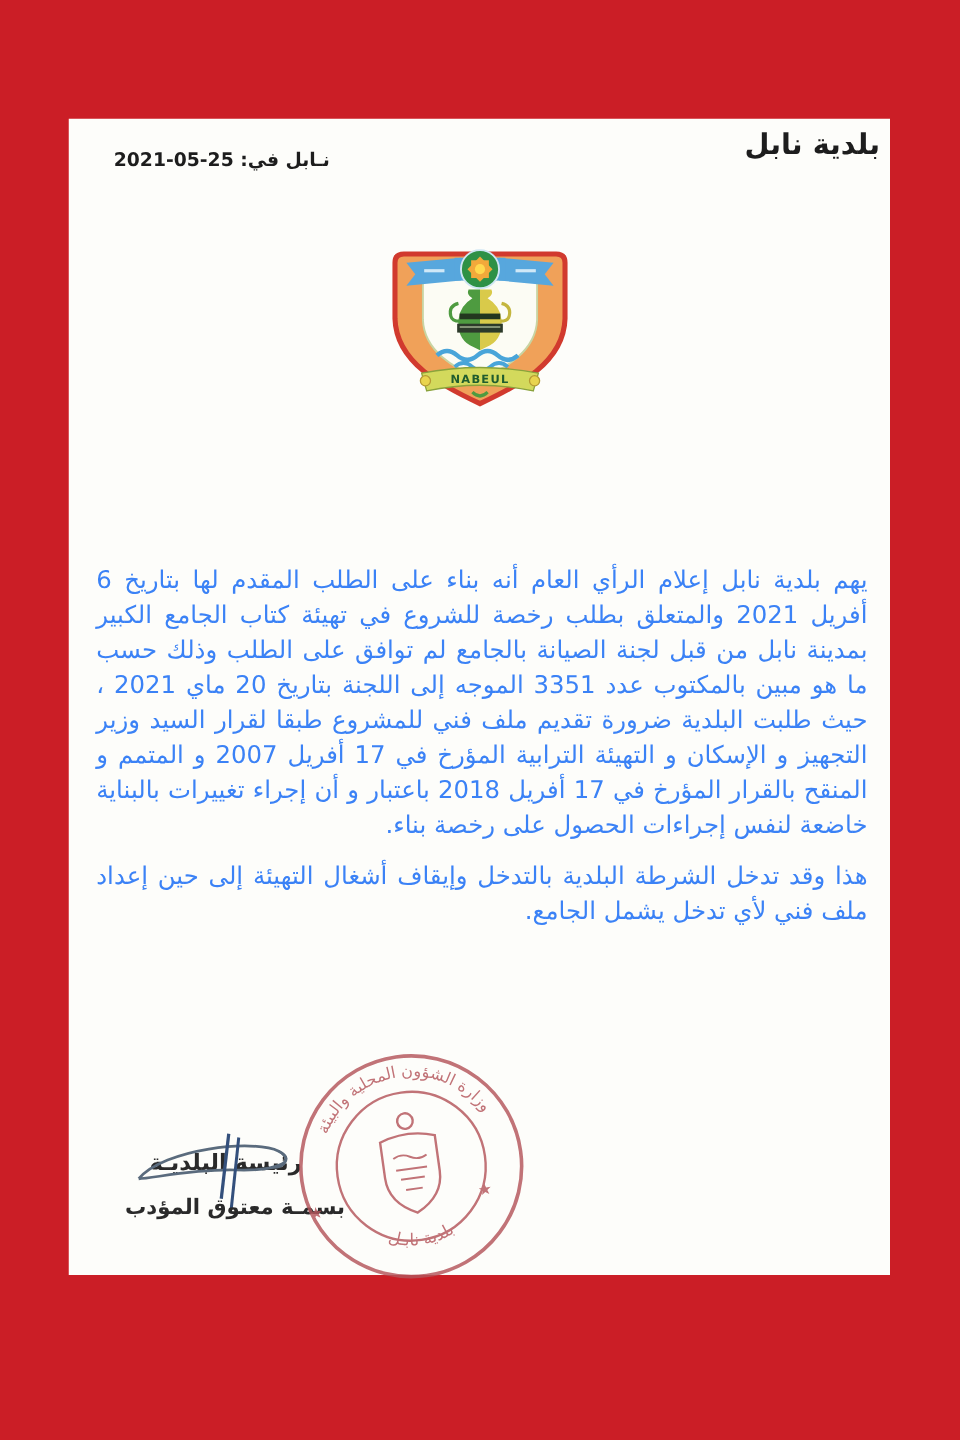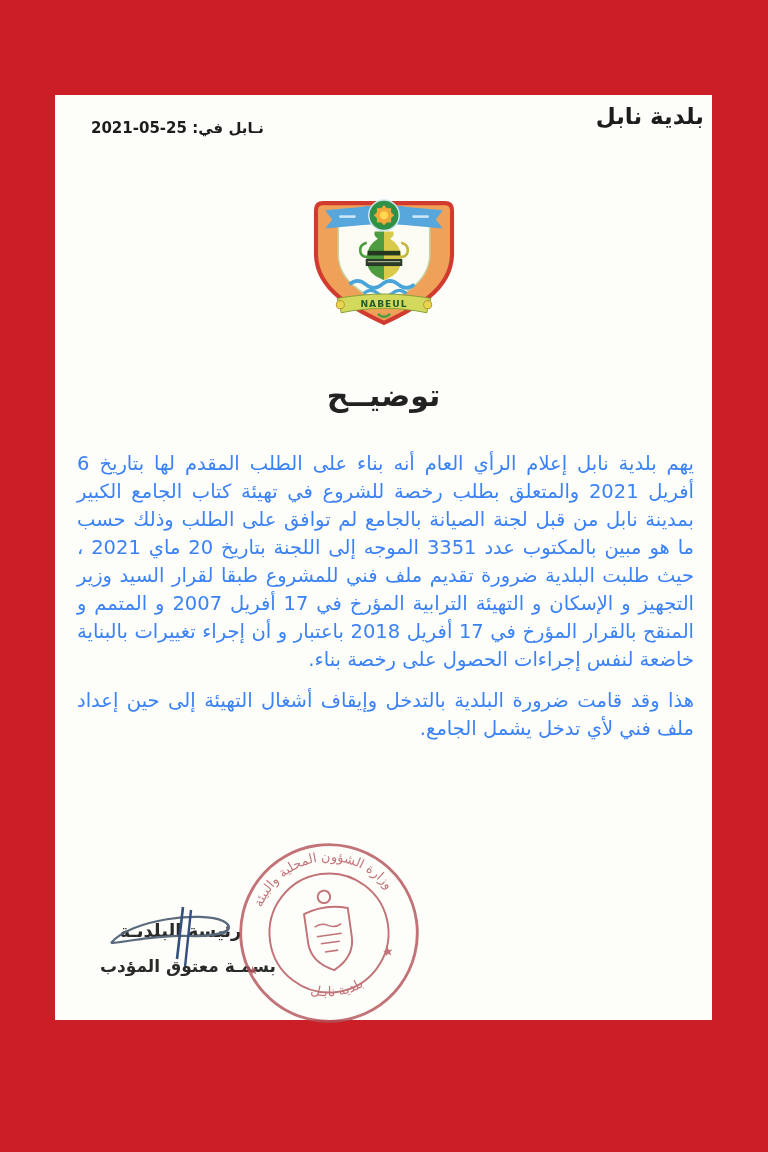--- a/index.html
+++ b/index.html
@@ -101,25 +101,24 @@
 
       <g>
         <path d="M34 103 Q80 94 126 103 L122 117 Q80 108 38 117 Z" fill="#d3d95c" stroke="#8aa23c" stroke-width="1"></path>
         <circle cx="37" cy="109" r="4" fill="#e9d44e" stroke="#b69a33" stroke-width="1"></circle>
         <circle cx="123" cy="109" r="4" fill="#e9d44e" stroke="#b69a33" stroke-width="1"></circle>
         <path d="M74 118 Q80 124 86 118" stroke="#4e9b40" stroke-width="2.5" fill="none"></path>
         <text x="80" y="111" text-anchor="middle" font-size="9" font-weight="bold" fill="#1f5c2e" letter-spacing="1">NABEUL</text>
       </g>
     </svg>
 
-    <div class="doc-title">توضيــح</div>
 
     <div class="body-text">
       <p>يهم بلدية نابل إعلام الرأي العام أنه بناء على الطلب المقدم لها  بتاريخ 6 أفريل 2021 والمتعلق بطلب رخصة للشروع في تهيئة كتاب الجامع الكبير بمدينة نابل من قبل لجنة الصيانة بالجامع لم توافق على الطلب  وذلك حسب ما هو مبين بالمكتوب عدد 3351 الموجه إلى اللجنة بتاريخ 20 ماي 2021 ، حيث طلبت البلدية ضرورة  تقديم ملف فني للمشروع طبقا لقرار السيد وزير التجهيز و الإسكان و التهيئة الترابية المؤرخ في 17 أفريل 2007 و المتمم و المنقح بالقرار المؤرخ في 17 أفريل 2018  باعتبار و أن إجراء تغييرات بالبناية خاضعة لنفس إجراءات الحصول على رخصة بناء.</p>
-      <p>هذا وقد قامت ضرورة البلدية بالتدخل وإيقاف أشغال التهيئة إلى حين إعداد ملف فني لأي تدخل يشمل الجامع.</p>
+      <p>هذا وقد تدخل الشرطة البلدية بالتدخل وإيقاف أشغال التهيئة إلى حين إعداد ملف فني لأي تدخل يشمل الجامع.</p>
     </div>
 
     <div class="sig-title">رئيسة البلديـة</div>
 
     <svg class="sig-svg" viewBox="0 0 170 72">
       <path d="M12 42 C 32 18, 104 10, 124 20 C 140 28, 122 36, 90 35 C 55 34, 22 42, 12 42" stroke="#5a6b7d" stroke-width="2.2" fill="none"></path>
       <path d="M84 6 L78 58" stroke="#34507c" stroke-width="2.6" fill="none"></path>
       <path d="M92 9 L86 66" stroke="#34507c" stroke-width="2.4" fill="none"></path>
       <path d="M124 20 C 133 25, 131 33, 118 33" stroke="#5a6b7d" stroke-width="2" fill="none"></path>
     </svg>

